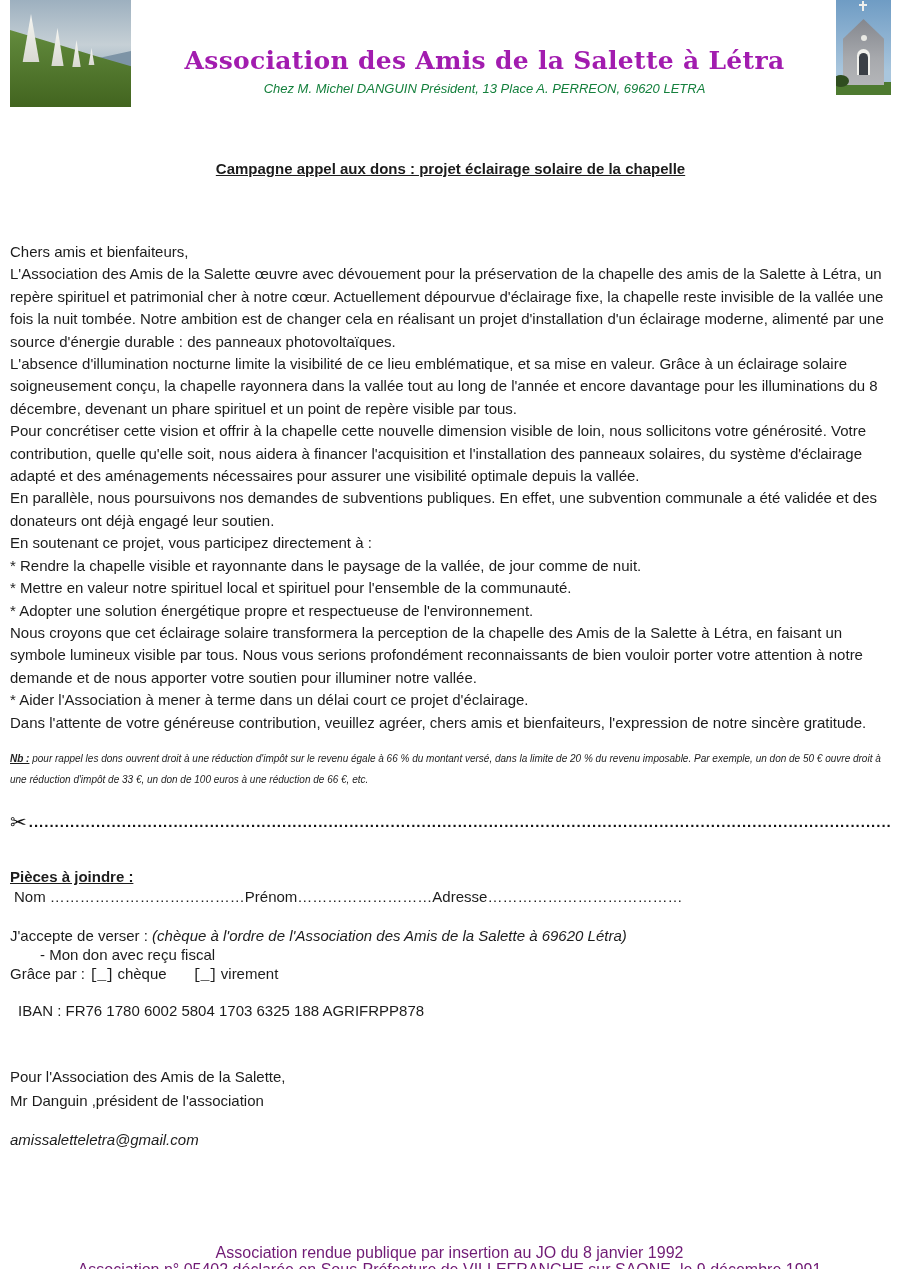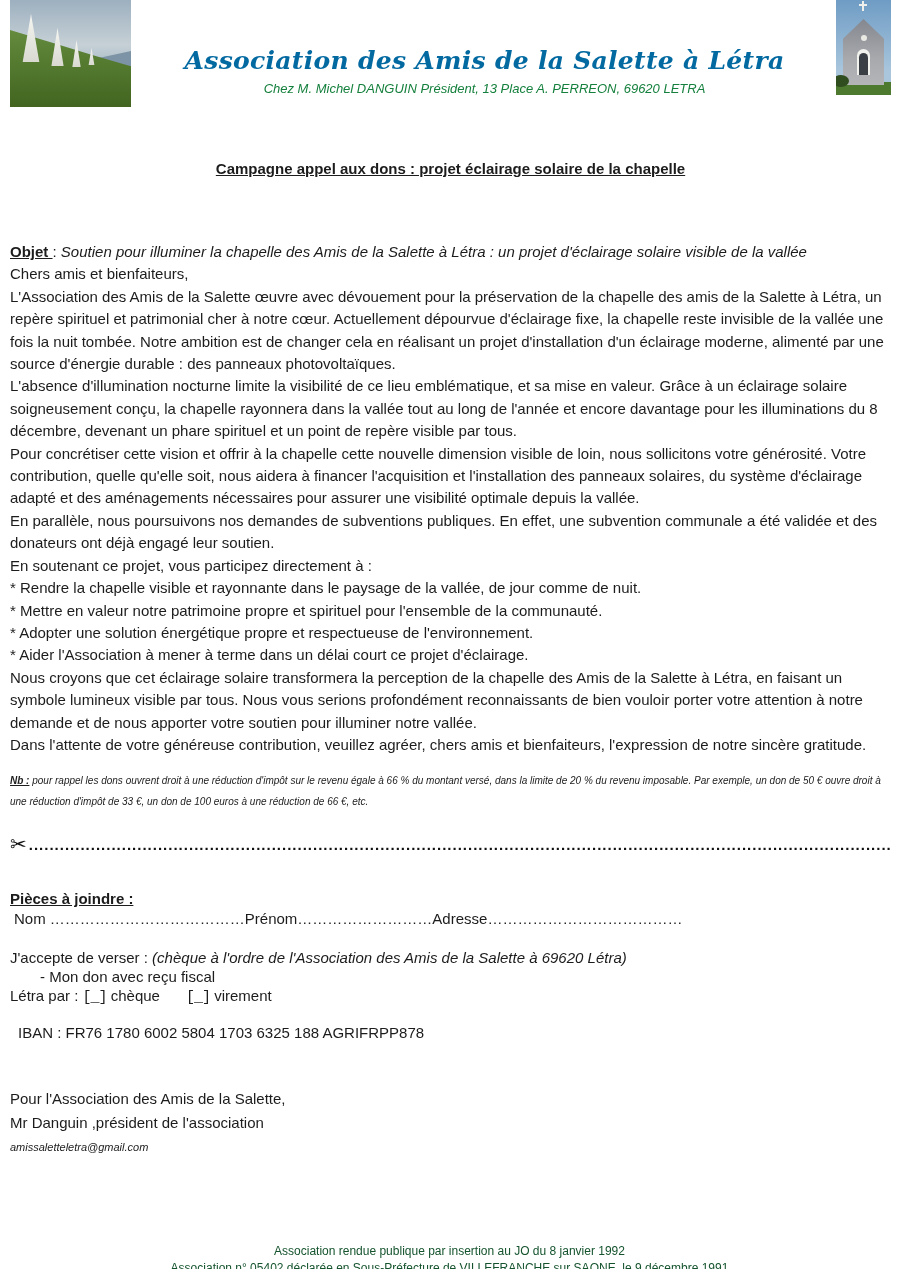--- a/index.html
+++ b/index.html
@@ -56,22 +56,22 @@
   .chapel-window { position: absolute; left: 18px; bottom: 44px; width: 6px; height: 6px; background: #e9e9e4; border-radius: 50%; }
   .chapel-cross-v { position: absolute; left: 26px; top: 1px; width: 2px; height: 10px; background: #efefec; }
   .chapel-cross-h { position: absolute; left: 23px; top: 4px; width: 8px; height: 2px; background: #efefec; }
   .bush { position: absolute; left: -3px; bottom: 8px; width: 16px; height: 12px; background: #2f4d1f; border-radius: 50%; }
 
   
   .header { height: 110px; position: relative; }
   .header-text { text-align: center; padding-top: 46px; margin-left: 130px; margin-right: 62px; }
   .assoc-title {
     font-family: "DejaVu Serif", serif;
-    font-style: italic; font-weight: bold;
-    font-size: 25px; letter-spacing: 0.3px; color: #0369a1;
+    font-weight: bold;
+    font-size: 25px; letter-spacing: 0.3px; color: #a21caf;
   }
   .assoc-subtitle { font-style: italic; font-size: 13px; margin-top: 6px; color: #15803d; }
 
   
   .campaign-title {
     margin-top: 50px; text-align: center;
     font-weight: bold; font-size: 15px; text-decoration: underline;
   }
 
   
@@ -93,24 +93,24 @@
   .pieces-title { font-weight: bold; text-decoration: underline; font-size: 15px; }
   .nom-line { margin-top: 3px; padding-left: 4px; }
   .accept-line { margin-top: 22px; }
   .accept-italic { font-style: italic; }
   .don-line { padding-left: 30px; margin-top: 2px; }
   .paye-line { margin-top: 2px; }
   .checkbox { font-family: "Liberation Mono", monospace; letter-spacing: -1px; }
   .cb-gap { display: inline-block; width: 26px; }
   .iban-line { margin-top: 18px; margin-left: 8px; }
   .closing { margin-top: 46px; font-size: 15px; line-height: 24px; }
-  .email-line { margin-top: 6px; font-style: italic; font-size: 11px; }
+  .email-line { margin-top: 18px; font-style: italic; font-size: 15px; }
 
   
-  .footer-line { position: absolute; left: 0; width: 100%; text-align: center; font-size: 12px; color: #14532d; }
+  .footer-line { position: absolute; left: 0; width: 100%; text-align: center; font-size: 16px; color: #701a75; }
   .footer-1 { top: 1244px; }
   .footer-2 { top: 1261px; }
 </style>
 </head>
 <body>
 
 <div class="page">
 
   <div class="header">
     <div class="photo-left">
@@ -137,34 +137,31 @@
 
     <div class="header-text">
       <div class="assoc-title">Association des Amis de la Salette à Létra</div>
       <div class="assoc-subtitle">Chez M. Michel DANGUIN Président, 13 Place A. PERREON, 69620  LETRA</div>
     </div>
   </div>
 
   <div class="campaign-title">Campagne appel aux dons : projet éclairage solaire de la chapelle</div>
 
   <div class="doc-body">
-    <p class="para">
-      <span class="objet-label">Objet </span><span>: </span><span class="objet-text">Soutien pour illuminer la chapelle des Amis de la Salette à Létra : un projet d'éclairage solaire visible de la vallée</span>
-    </p>
     <p class="para">Chers amis et bienfaiteurs,</p>
     <p class="para">L'Association des Amis de la Salette œuvre avec dévouement pour la préservation de la chapelle des amis de la Salette à Létra, un repère spirituel et patrimonial cher à notre cœur. Actuellement dépourvue d'éclairage fixe, la chapelle reste invisible de la vallée une fois la nuit tombée. Notre ambition est de changer cela en réalisant un projet d'installation d'un éclairage moderne, alimenté par une source d'énergie durable : des panneaux photovoltaïques.</p>
     <p class="para">L'absence d'illumination nocturne limite la visibilité de ce lieu emblématique, et sa mise en valeur. Grâce à un éclairage solaire soigneusement conçu, la chapelle rayonnera dans la vallée tout au long de l'année et encore davantage pour les illuminations du 8 décembre, devenant un phare spirituel et un point de repère visible par tous.</p>
     <p class="para">Pour concrétiser cette vision et offrir à la chapelle cette nouvelle dimension visible de loin, nous sollicitons votre générosité. Votre contribution, quelle qu'elle soit, nous aidera à financer l'acquisition et l'installation des panneaux solaires, du système d'éclairage adapté et des aménagements nécessaires pour assurer une visibilité optimale depuis la vallée.</p>
     <p class="para">En parallèle, nous poursuivons nos demandes de subventions publiques. En effet, une subvention communale a été validée et des donateurs ont déjà engagé leur soutien.</p>
     <p class="para">En soutenant ce projet, vous participez directement à :</p>
     <p class="para">* Rendre la chapelle visible et rayonnante dans le paysage de la vallée, de jour comme de nuit.</p>
-    <p class="para">* Mettre en valeur notre patrimoine propre et spirituel pour l'ensemble de la communauté.</p>
+    <p class="para">* Mettre en valeur notre spirituel local et spirituel pour l'ensemble de la communauté.</p>
     <p class="para">* Adopter une solution énergétique propre et respectueuse de l'environnement.</p>
+    <p class="para">Nous croyons que cet éclairage solaire transformera la perception de la chapelle des Amis de la Salette à Létra, en faisant un symbole lumineux visible par tous. Nous vous serions profondément reconnaissants de bien vouloir porter votre attention à notre demande et de nous apporter votre soutien pour illuminer notre vallée.</p>
     <p class="para">* Aider l'Association à mener à terme dans un délai court ce projet d'éclairage.</p>
-    <p class="para">Nous croyons que cet éclairage solaire transformera la perception de la chapelle des Amis de la Salette à Létra, en faisant un symbole lumineux visible par tous. Nous vous serions profondément reconnaissants de bien vouloir porter votre attention à notre demande et de nous apporter votre soutien pour illuminer notre vallée.</p>
     <p class="para">Dans l'attente de votre généreuse contribution, veuillez agréer, chers amis et bienfaiteurs, l'expression de notre sincère gratitude.</p>
 
     <p class="nb-block">
       <span class="nb-label">Nb :</span><span> pour rappel les dons ouvrent droit à une réduction d'impôt sur le revenu égale à 66 % du montant versé, dans la limite de 20 % du revenu imposable. Par exemple, un don de 50 € ouvre droit à une réduction d'impôt de 33 €, un don de 100 euros à une réduction de 66 €, etc.</span>
     </p>
   </div>
 
   <div class="cut-line">
     <span class="scissors">✂</span>
     <span class="cut-dots">......................................................................................................................................................................................................................</span>
@@ -173,21 +170,21 @@
   <div class="form">
     <div class="pieces-title">Pièces à joindre :</div>
     <div class="nom-line">Nom …………………………………Prénom………………………Adresse…………………………………</div>
 
     <div class="accept-line">
       <span>J'accepte de verser : </span><span class="accept-italic">(chèque à l'ordre de l'Association des Amis de la Salette à 69620 Létra)</span>
     </div>
     <div class="don-line">-    Mon don avec reçu fiscal</div>
 
     <div class="paye-line">
-      <span>Létra par :  </span><span class="checkbox">[_]</span><span> chèque</span><span class="cb-gap"></span><span class="checkbox">[_]</span><span> virement</span>
+      <span>Grâce par :  </span><span class="checkbox">[_]</span><span> chèque</span><span class="cb-gap"></span><span class="checkbox">[_]</span><span> virement</span>
     </div>
 
     <div class="iban-line">IBAN : FR76 1780 6002 5804 1703 6325 188   AGRIFRPP878</div>
 
     <div class="closing">
       <div>Pour l'Association des Amis de la Salette,</div>
       <div>Mr Danguin ,président de l'association</div>
     </div>
 
     <div class="email-line">amissaletteletra@gmail.com</div>

